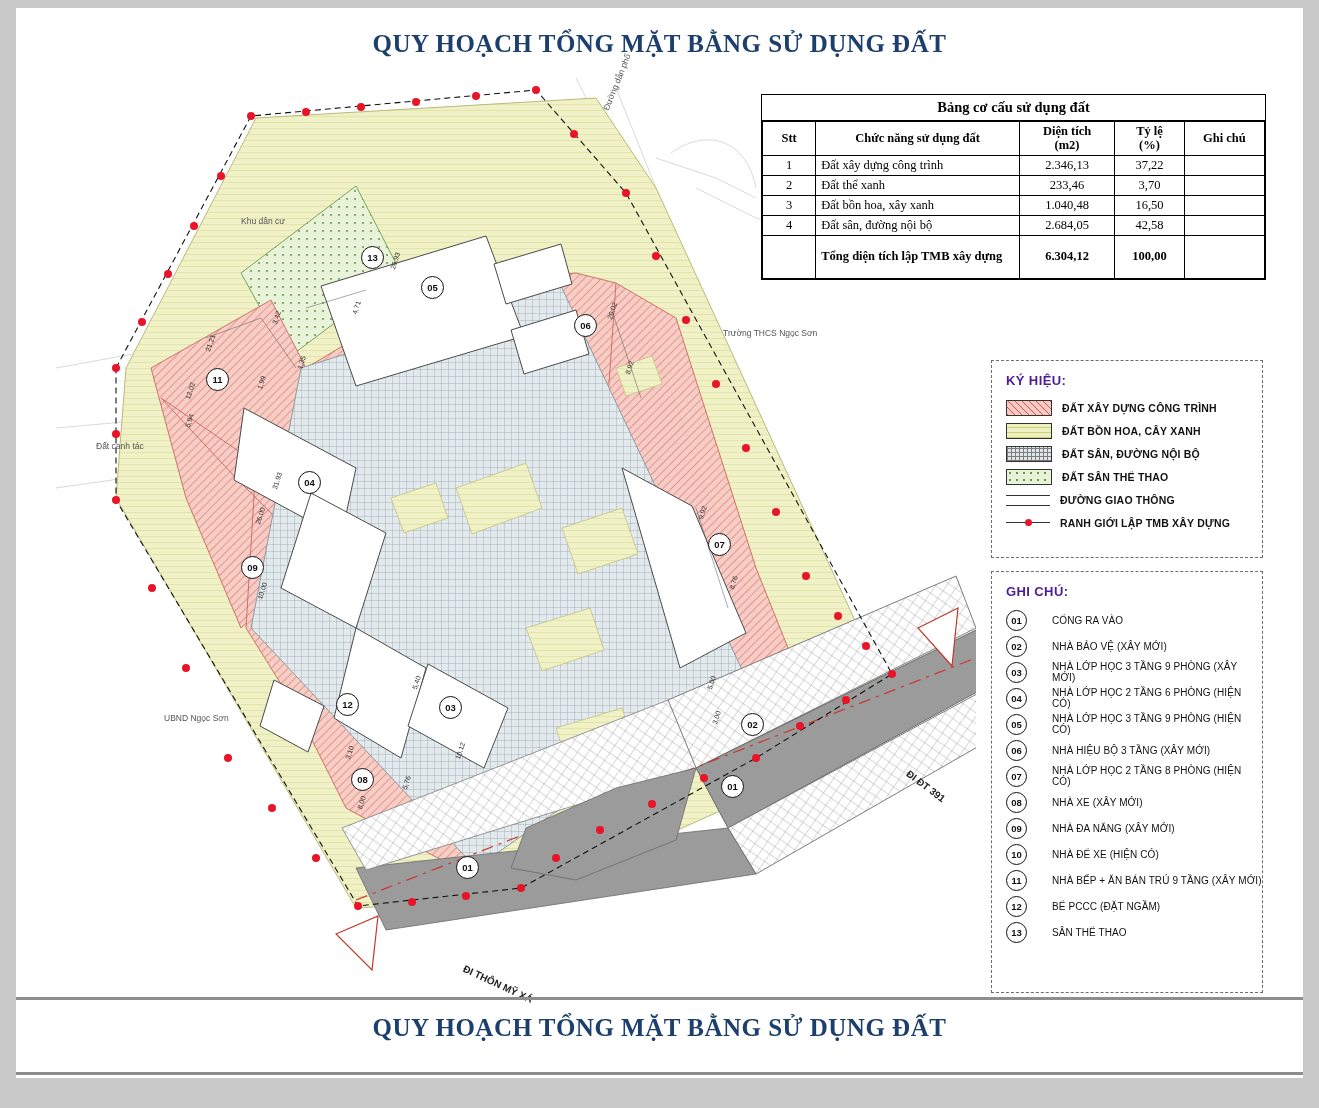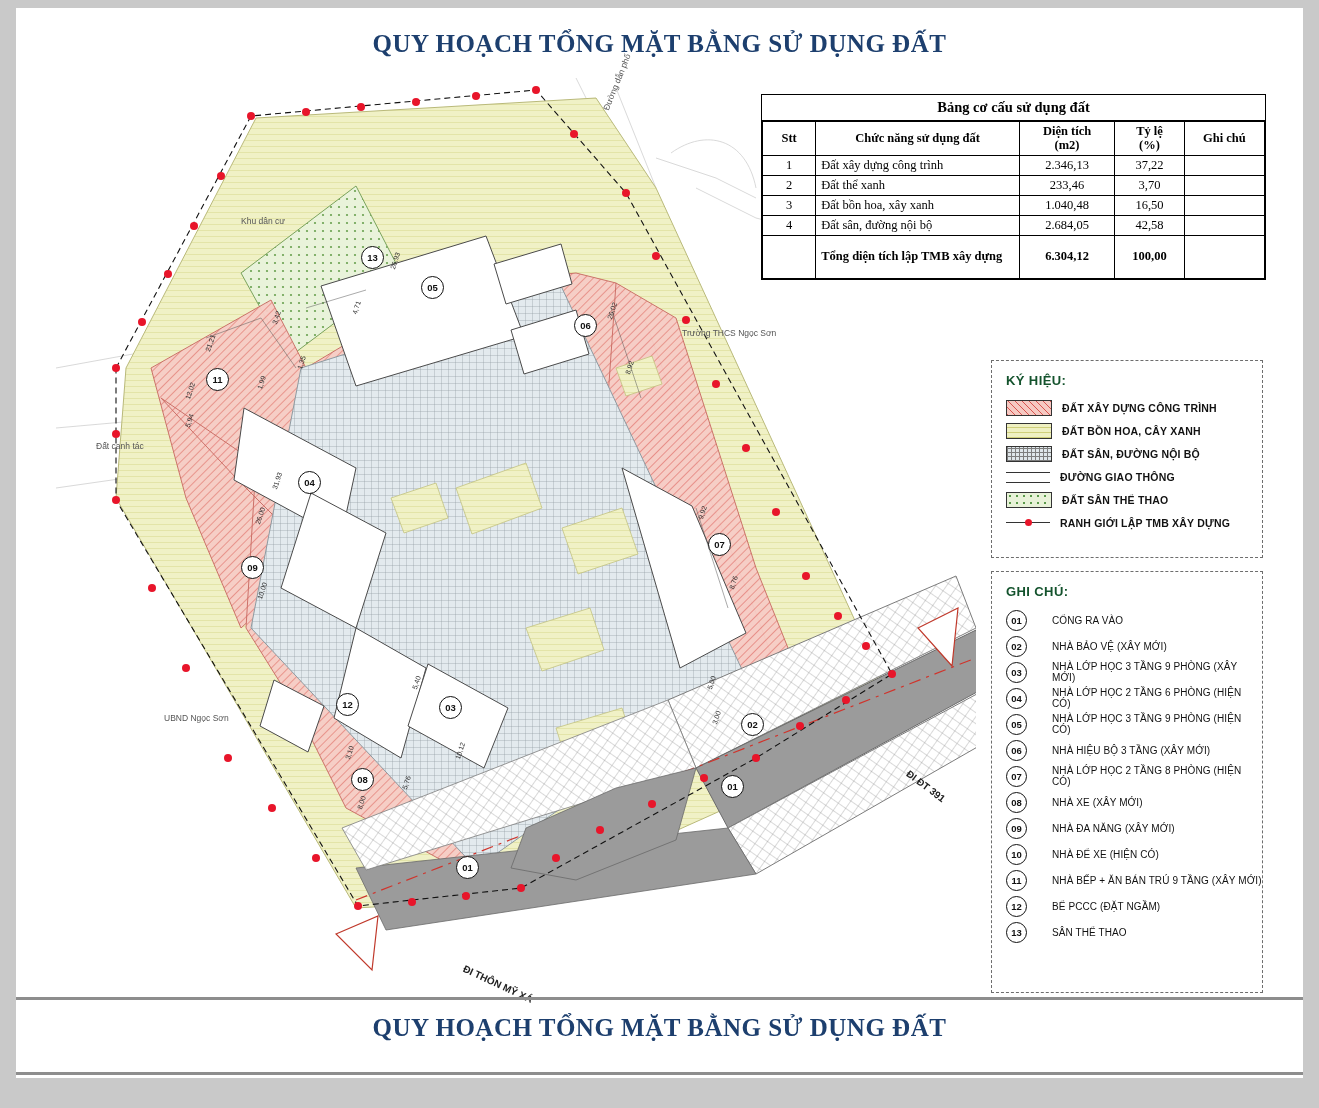--- a/index.html
+++ b/index.html
@@ -66,21 +66,21 @@
   .row-total td{font-weight:bold;height:38px;}
   .row-total .c-fn{font-weight:bold;}
 
   
   .legend{
     position:absolute;left:975px;top:352px;width:270px;height:196px;
     border:1px dashed #6d6d6d;background:#fff;
   }
   .legend h4,.notes h4{
     margin:0;padding:12px 0 8px 14px;
-    font-size:13px;font-weight:bold;letter-spacing:.4px;color:#14532d;
+    font-size:13px;font-weight:bold;letter-spacing:.4px;color:#4c1d95;
   }
   .legend-row{
     display:flex;align-items:center;gap:10px;padding:1px 0 1px 14px;height:21px;
   }
   .swatch{width:44px;height:14px;border:1px solid #333;flex:0 0 auto;}
   .sw-build{
     background:
       repeating-linear-gradient(45deg,#d9534f 0 1px,rgba(0,0,0,0) 1px 5px),
       #f6c9c2;
   }
@@ -294,21 +294,21 @@
         <line x1="205" y1="250" x2="240" y2="300"></line>
         <line x1="250" y1="240" x2="310" y2="222"></line>
         <line x1="555" y1="240" x2="585" y2="330"></line>
         <line x1="640" y1="440" x2="672" y2="540"></line>
       </g>
     </svg>
 
     <div class="map-text" style="left:185px;top:148px;">Khu dân cư</div>
     <div class="map-text" style="left:40px;top:373px;">Đất canh tác</div>
     <div class="map-text" style="left:108px;top:645px;">UBND Ngọc Sơn</div>
-    <div class="map-text" style="left:626px;top:260px;text-align:right;">Trường THCS Ngọc Sơn</div>
+    <div class="map-text" style="left:667px;top:260px;text-align:right;">Trường THCS Ngọc Sơn</div>
 
     <div class="map-text" style="left:545px;top:40px;transform:rotate(-68deg);transform-origin:left top;">Đường dẫn phố</div>
     <div class="map-text" style="left:855px;top:700px;transform:rotate(37deg);transform-origin:left top;font-weight:bold;color:#222;font-size:10px;">ĐI ĐT 391</div>
     <div class="map-text" style="left:410px;top:895px;transform:rotate(25deg);transform-origin:left top;font-weight:bold;color:#222;font-size:10px;">ĐI THÔN MỸ XÁ</div>
 
     <div class="dim" style="left:333px;top:200px;transform:rotate(-72deg);transform-origin:left top;">26,93</div>
     <div class="dim" style="left:148px;top:282px;transform:rotate(-70deg);transform-origin:left top;">21,21</div>
     <div class="dim" style="left:295px;top:245px;transform:rotate(-72deg);transform-origin:left top;">4,71</div>
     <div class="dim" style="left:215px;top:255px;transform:rotate(-72deg);transform-origin:left top;">3,42</div>
     <div class="dim" style="left:240px;top:300px;transform:rotate(-72deg);transform-origin:left top;">1,35</div>
@@ -412,26 +412,26 @@
     </div>
     <div class="legend-row">
       <span class="swatch sw-green"></span>
       <span class="legend-label">ĐẤT BỒN HOA, CÂY XANH</span>
     </div>
     <div class="legend-row">
       <span class="swatch sw-yard"></span>
       <span class="legend-label">ĐẤT SÂN, ĐƯỜNG NỘI BỘ</span>
     </div>
     <div class="legend-row">
+      <span class="swatch sw-sport"></span>
+      <span class="legend-label">ĐẤT SÂN THỂ THAO</span>
+    </div>
+    <div class="legend-row">
       <span class="swatch sw-road"></span>
       <span class="legend-label">ĐƯỜNG GIAO THÔNG</span>
-    </div>
-    <div class="legend-row">
-      <span class="swatch sw-sport"></span>
-      <span class="legend-label">ĐẤT SÂN THỂ THAO</span>
     </div>
     <div class="legend-row">
       <span class="swatch sw-bound"></span>
       <span class="legend-label">RANH GIỚI LẬP TMB XÂY DỰNG</span>
     </div>
   </div>
 
   <div class="notes">
     <h4>GHI CHÚ:</h4>
     <div class="note-row">

